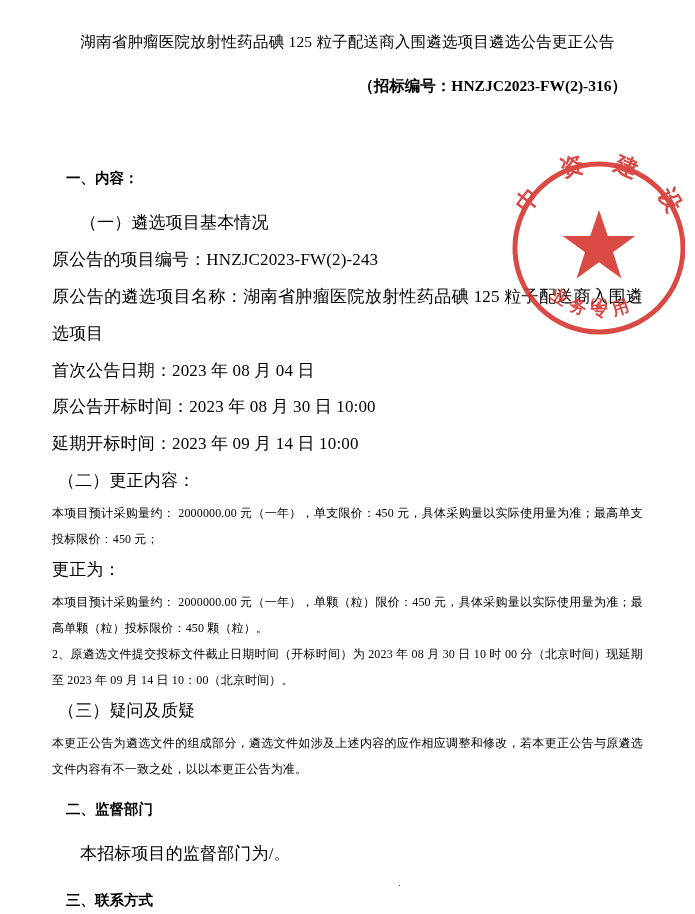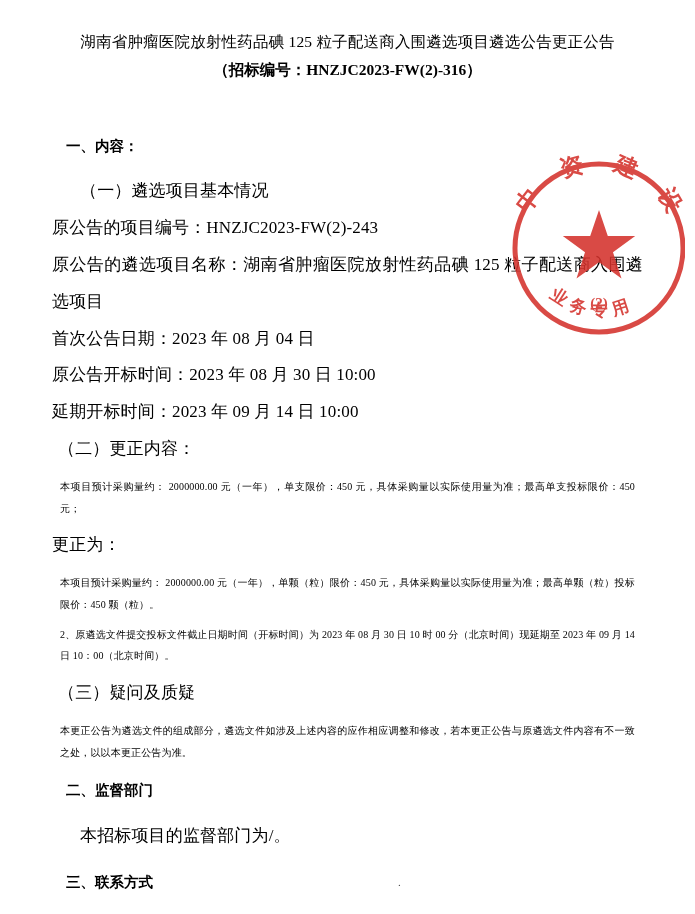--- a/index.html
+++ b/index.html
@@ -33,45 +33,45 @@
     font-weight: normal;
     text-align: center;
     line-height: 1.75;
     letter-spacing: 0.2px;
     margin: 0;
     padding: 0 2px;
   }
   .doc-subtitle {
     font-size: 15.5px;
     font-weight: bold;
-    text-align: center;
+    text-align: right;
     line-height: 1.9;
-    margin: 0;
+    margin: 16px;
   }
   .spacer-lg { height: 34px; }
   .section-heading {
     font-size: 14.5px;
     font-weight: bold;
     line-height: 2.1;
     margin: 12px;
     padding-left: 2px;
   }
   .para {
     font-size: 17px;
     line-height: 2.17;
     margin: 0;
     text-align: justify;
     letter-spacing: 0.15px;
   }
   .indent-1 { padding-left: 28px; }
   .indent-sm { padding-left: 6px; }
   .blockpara {
-    font-size: 10px;
+    font-size: 12px;
     line-height: 2.17;
-    margin: 8px;
+    margin: 0;
     text-align: justify;
     letter-spacing: 0.15px;
   }
   .stamp {
     position: absolute;
     right: -4px;
     top: 148px;
     width: 200px;
     height: 200px;
     z-index: 5;

